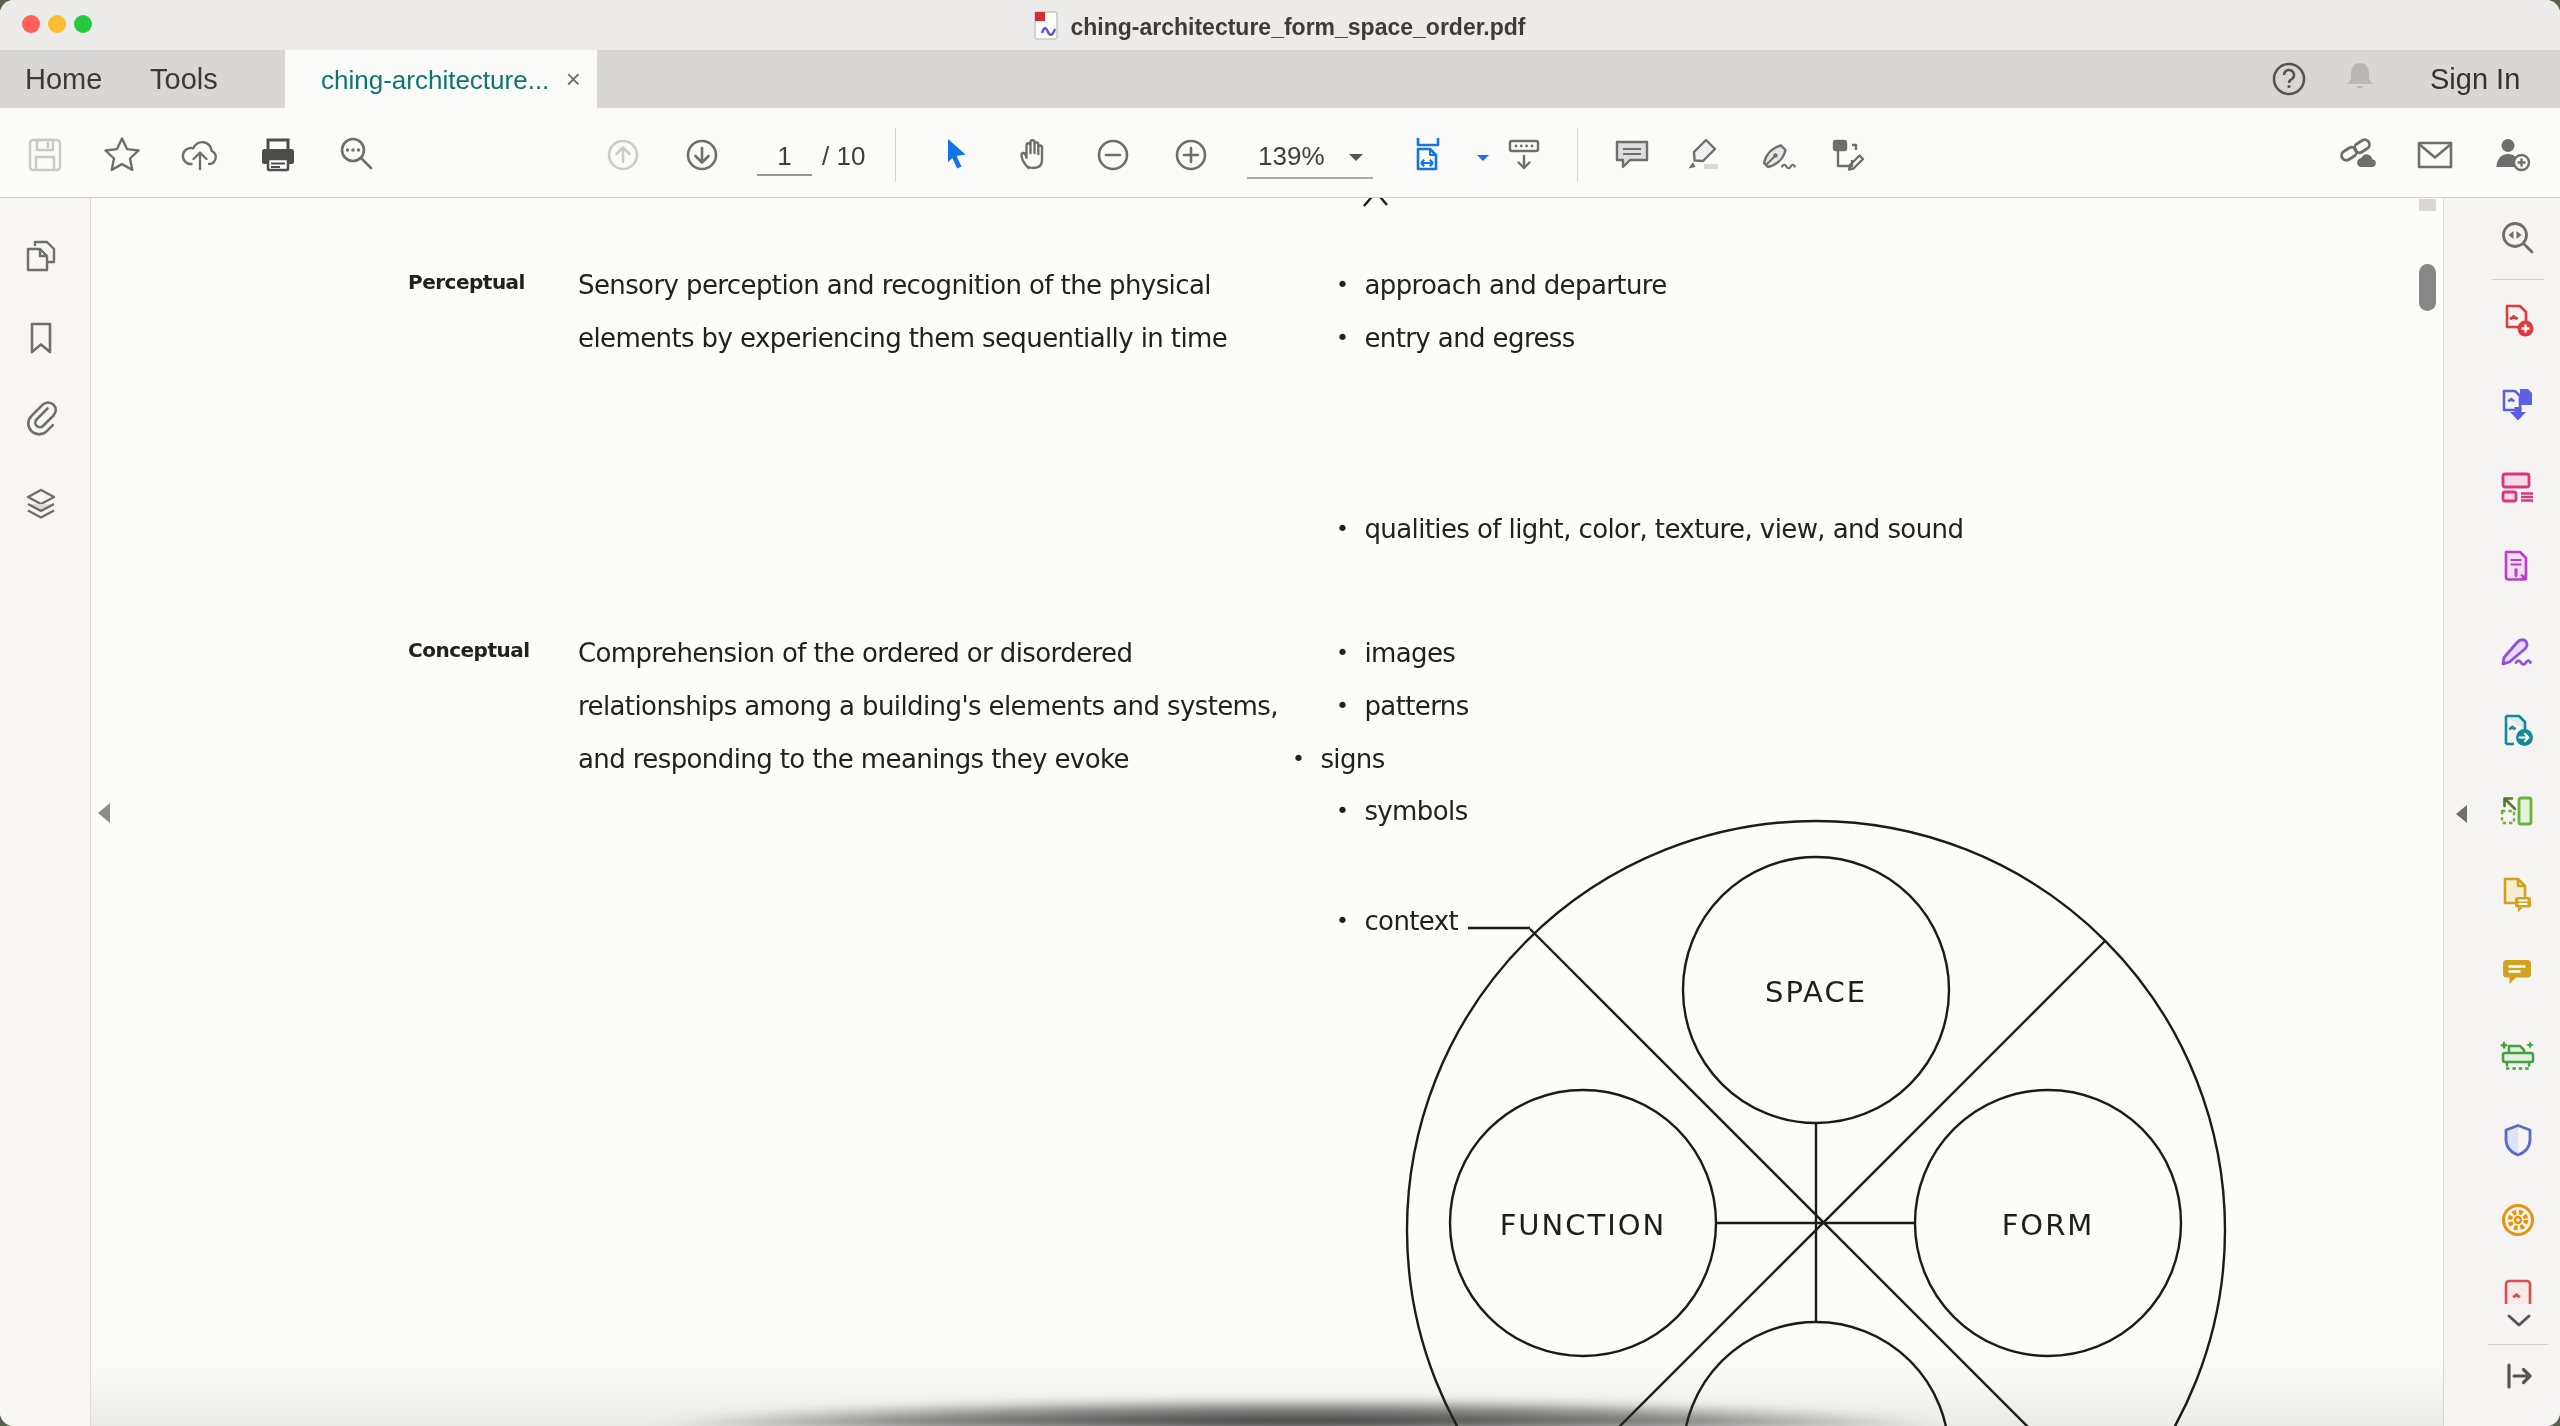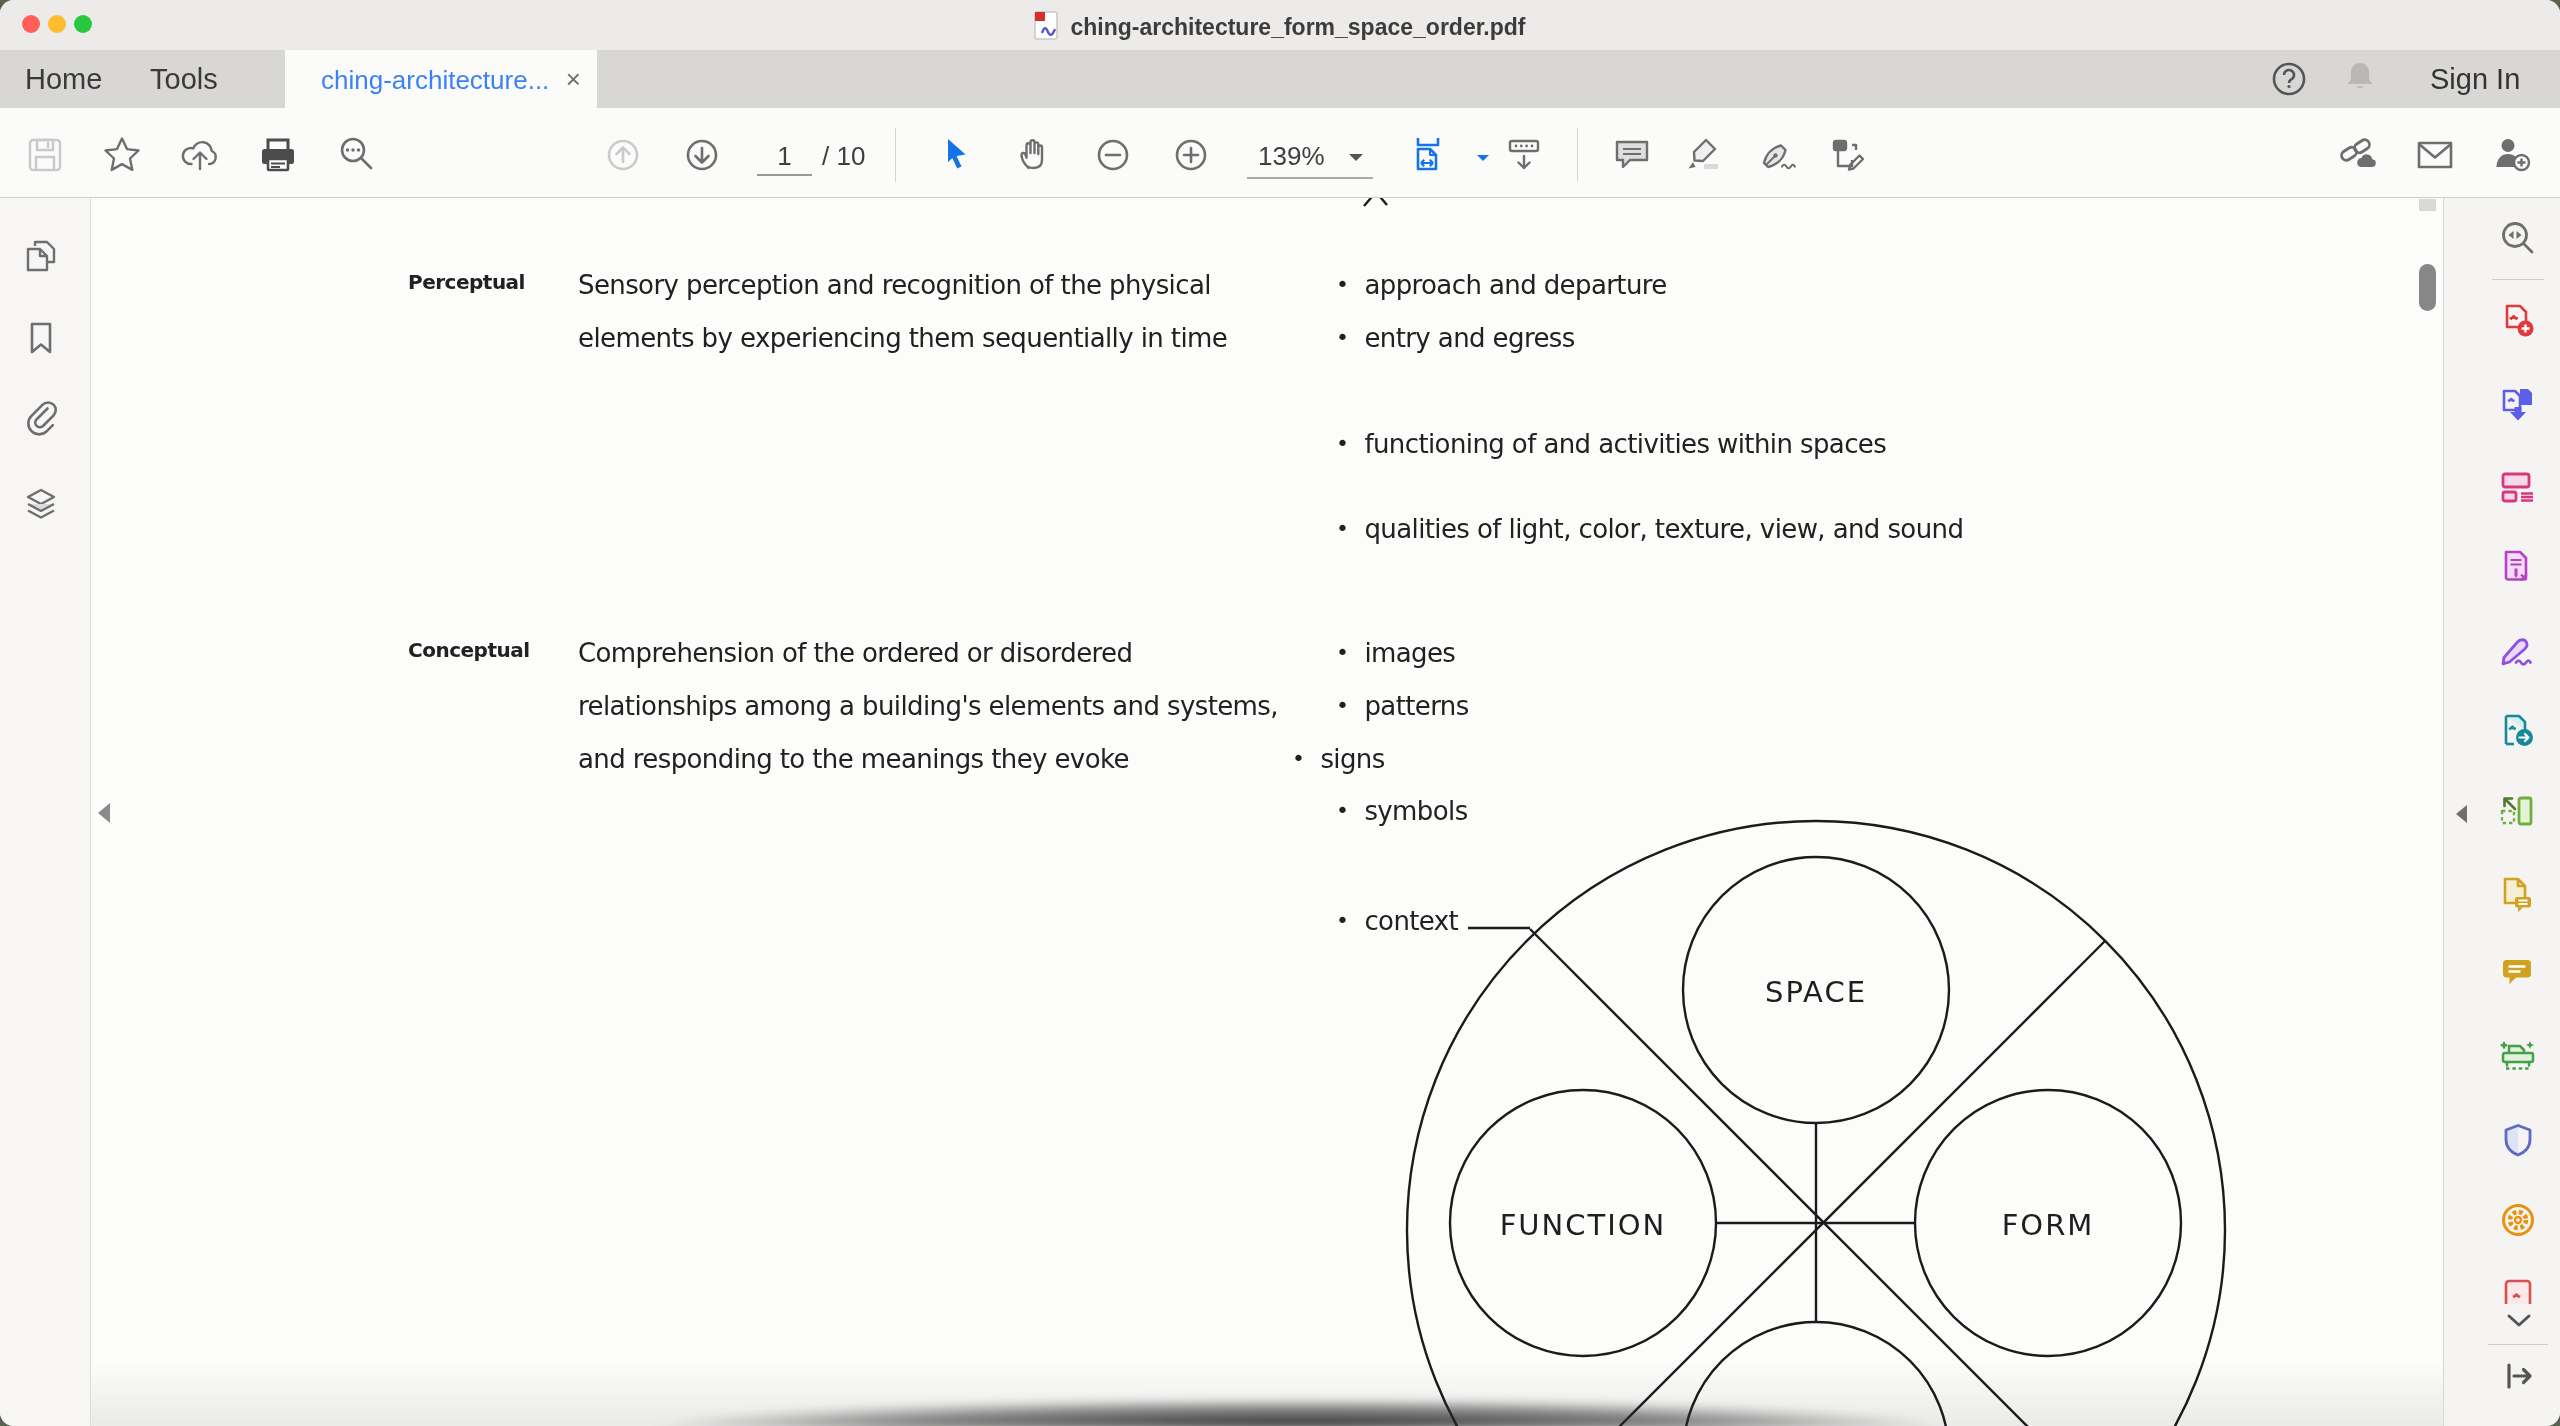--- a/index.html
+++ b/index.html
@@ -7,21 +7,21 @@
   .window{position:relative;width:2560px;height:1426px;background:#fcfcfb;border-radius:14px;overflow:hidden;}
   .abs{position:absolute;}
   
   .titlebar{left:0;top:0;right:0;height:50px;background:#ecebe9;z-index:6;}
   .tl{top:15px;width:18px;height:18px;border-radius:50%;}
   .title{left:0;right:0;top:11px;text-align:center;font-size:23px;font-weight:bold;color:#3c3c3c;z-index:6;}
   .title .ticon{display:inline-block;vertical-align:-6px;margin-right:10px;}
   .tabbar{left:0;top:50px;right:0;height:58px;background:#d8d7d5;border-bottom:1px solid #c4c3c1;z-index:6;}
   .tabtxt{font-size:29px;color:#3a3a3a;top:13px;}
   .activetab{left:285px;top:0;width:312px;height:58px;background:#fbfbfa;z-index:7;}
-  .activetab .lbl{left:36px;top:15px;font-size:26px;color:#3b82f6;}
+  .activetab .lbl{left:36px;top:15px;font-size:26px;color:#0f766e;}
   .activetab .x{right:16px;top:14px;font-size:26px;color:#707070;}
   .toolbar{left:0;top:108px;right:0;height:89px;background:#fbfbfa;border-bottom:1px solid #cfcecc;z-index:6;}
   .tbtn{width:44px;height:44px;top:133px;z-index:7;}
   .sep{width:1px;background:#d6d5d3;z-index:7;}
   .num{font-size:26px;color:#3f3f3f;z-index:7;}
   .uline{height:2px;background:#979797;z-index:7;}
   
   .leftrail{left:0;top:198px;bottom:0;width:90px;background:#f7f6f5;border-right:1px solid #dedddb;z-index:5;}
   .rightrail{left:2444px;top:198px;bottom:0;width:116px;background:#f5f4f2;z-index:5;}
   .docdivider{left:2443px;top:198px;bottom:0;width:1px;background:#d8d7d5;z-index:5;}
@@ -66,21 +66,20 @@
       <text x="2048" y="1235">FORM</text>
     </g>
   </svg>
 
   <div class="abs doc blabel" style="left:408px;top:270px;">Perceptual</div>
   <div class="abs doc bline" style="left:578px;top:270px;">Sensory perception and recognition of the physical</div>
   <div class="abs doc bline" style="left:578px;top:323px;">elements by experiencing them sequentially in time</div>
 
   <div class="abs doc bli" style="left:1336px;top:270px;"><span>approach and departure</span></div>
   <div class="abs doc bli" style="left:1336px;top:323px;"><span>entry and egress</span></div>
-  <div class="abs doc bli" style="left:1336px;top:429px;"><span>functioning of and activities within spaces</span></div>
   <div class="abs doc bli" style="left:1336px;top:482px;margin-top:32px;"><span>qualities of light, color, texture, view, and sound</span></div>
 
   <div class="abs doc blabel" style="left:408px;top:638px;">Conceptual</div>
   <div class="abs doc bline" style="left:578px;top:638px;">Comprehension of the ordered or disordered</div>
   <div class="abs doc bline" style="left:578px;top:691px;">relationships among a building's elements and systems,</div>
   <div class="abs doc bline" style="left:578px;top:744px;">and responding to the meanings they evoke</div>
 
   <div class="abs doc bli" style="left:1336px;top:638px;"><span>images</span></div>
   <div class="abs doc bli" style="left:1336px;top:691px;"><span>patterns</span></div>
   <div class="abs doc bli" style="left:1292px;top:744px;"><span>signs</span></div>

